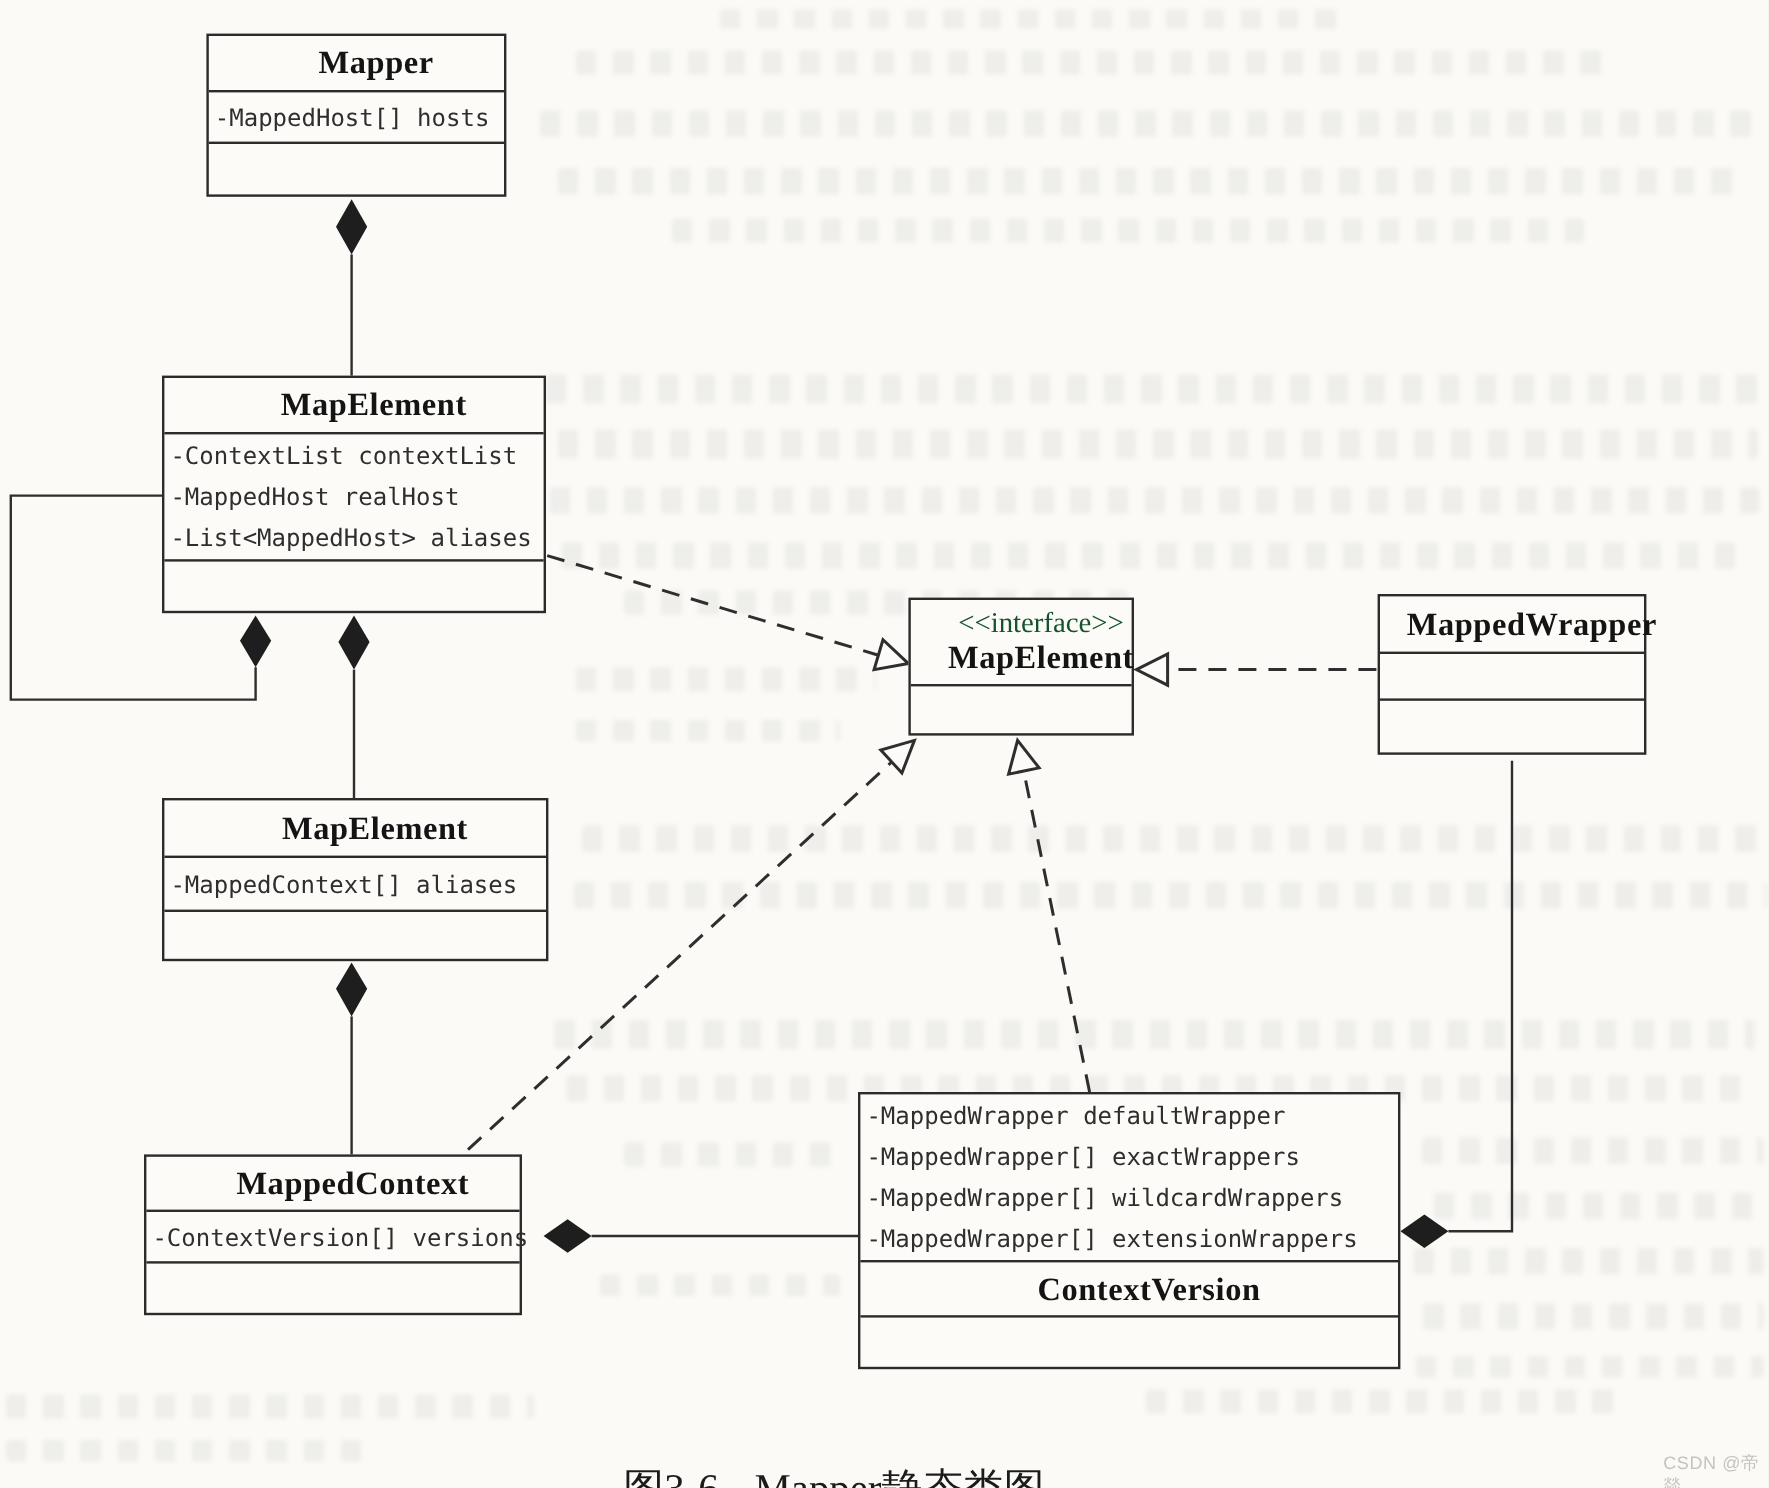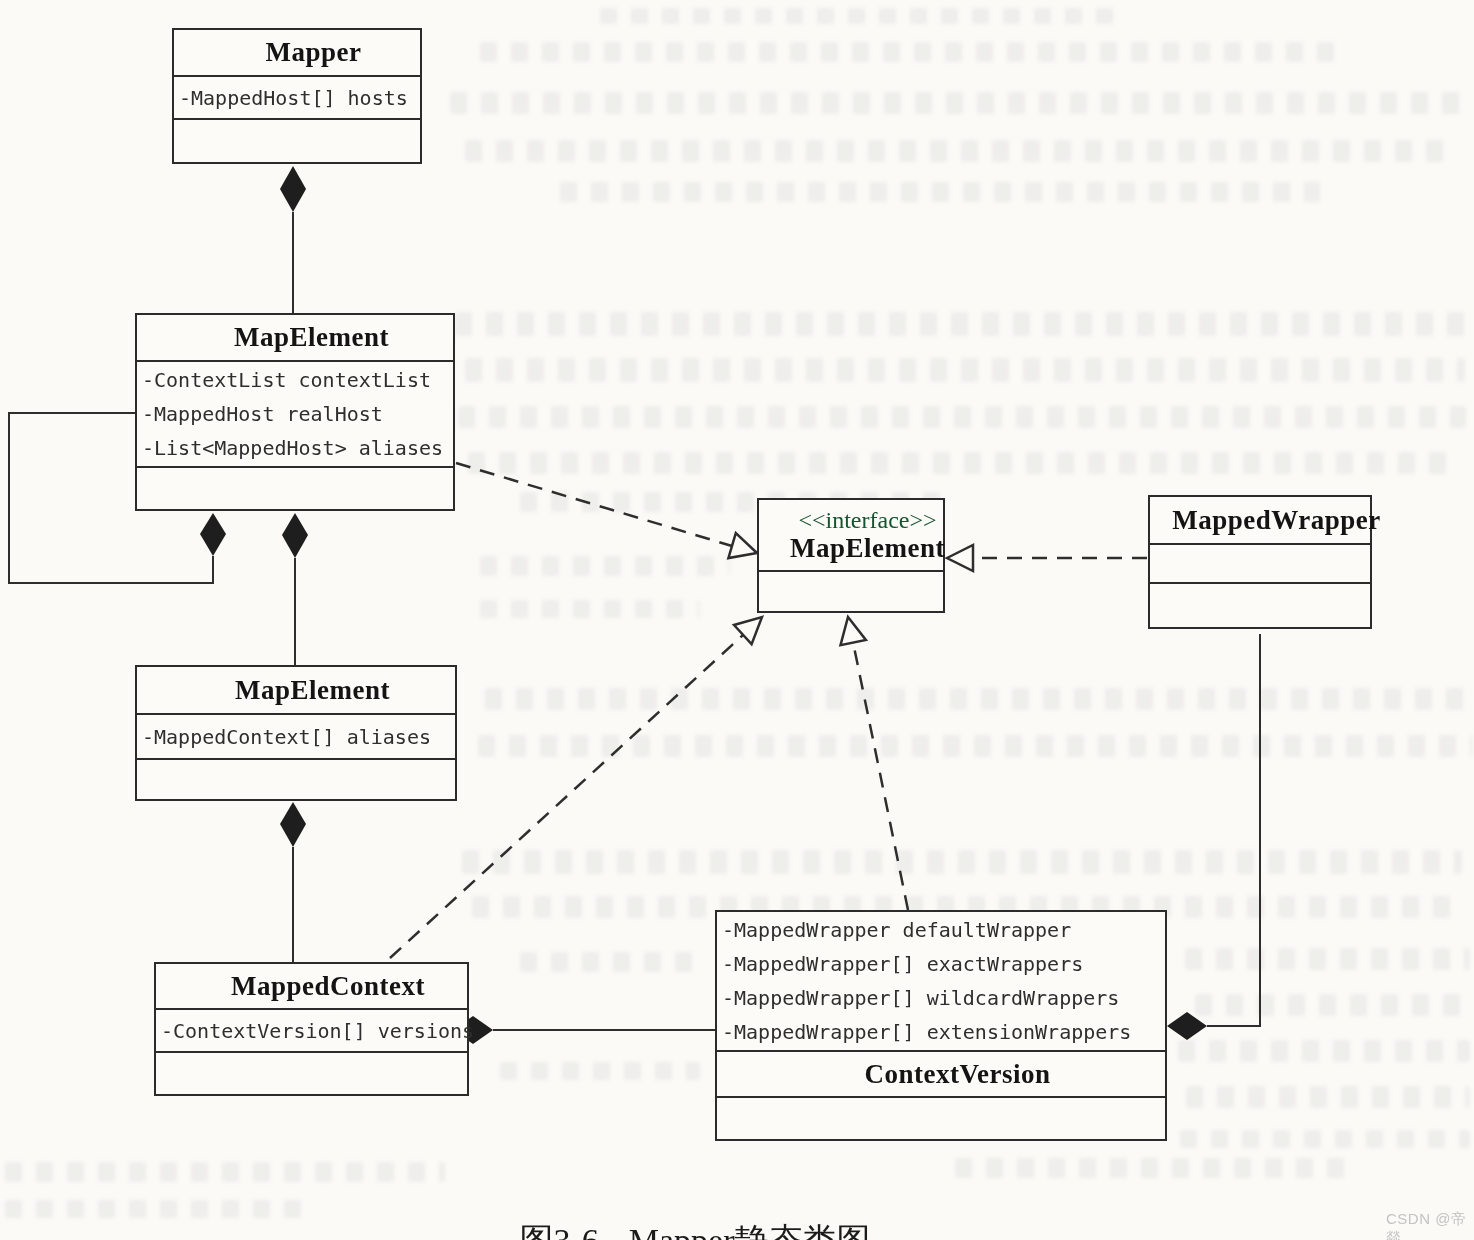--- a/index.html
+++ b/index.html
@@ -152,21 +152,21 @@
   </div>
 
   <div class="uml" style="left:135px;top:665px;width:322px">
     <div class="cmp title" style="height:46px">MapElement</div>
     <div class="cmp attrs" style="height:43px">
       <div class="field">-MappedContext[] aliases</div>
     </div>
     <div class="cmp" style="height:39px"></div>
   </div>
 
-  <div class="uml" style="left:154px;top:962px;width:315px">
+  <div class="uml" style="left:120px;top:962px;width:315px">
     <div class="cmp title" style="height:44px">MappedContext</div>
     <div class="cmp attrs" style="height:41px">
       <div class="field">-ContextVersion[] versions</div>
     </div>
     <div class="cmp" style="height:41px"></div>
   </div>
 
   <div class="uml" style="left:757px;top:498px;width:188px">
     <div class="cmp title" style="height:70px">
       <div class="stereo">&lt;&lt;interface&gt;&gt;</div>

